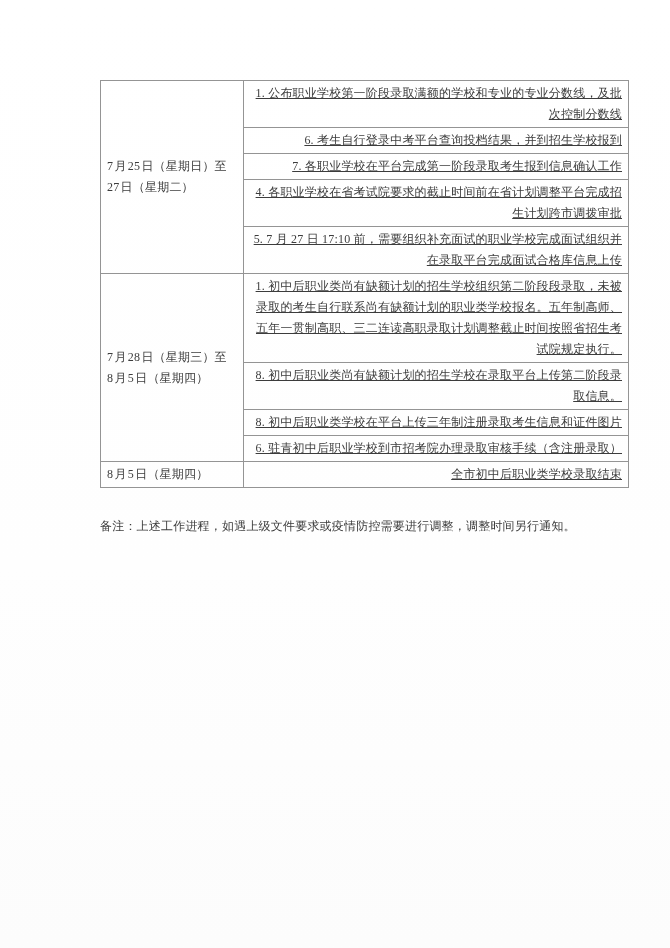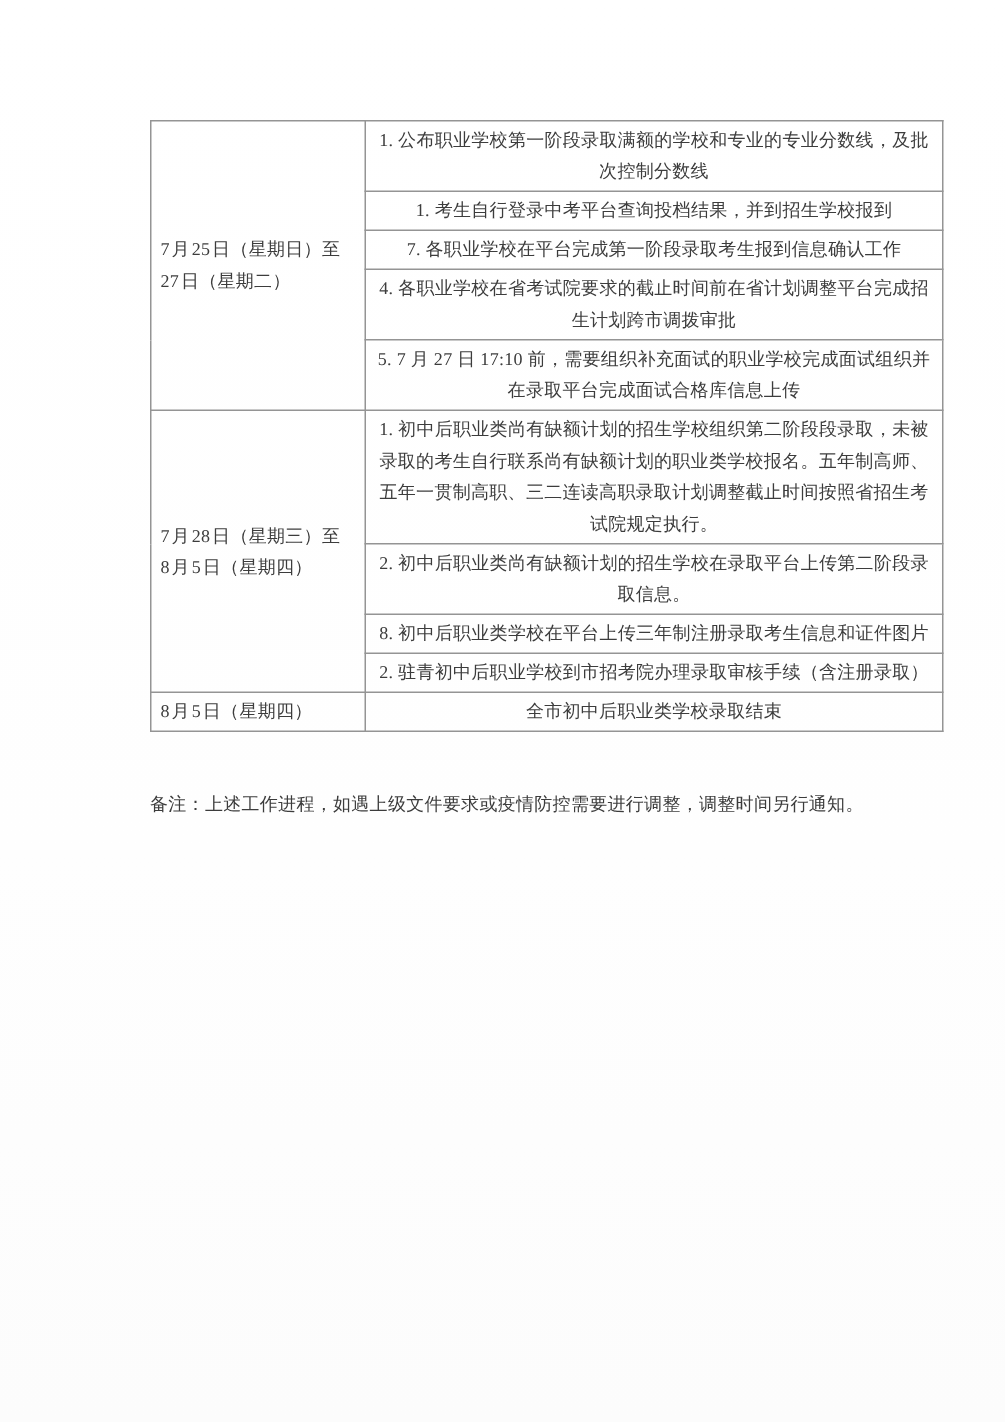--- a/index.html
+++ b/index.html
@@ -46,24 +46,25 @@
     width: 130px;
     white-space: pre-line;
     word-spacing: -2px;
     padding-left: 7px;
     padding-right: 2px;
     text-align: left;
     font-family: Liberation Serif, serif;
   }
   td.task-cell {
     width: 372px;
-    text-align: center;
+    text-align: right;
+    text-decoration: underline;
   }
   .note {
-    margin-top: 38px;
+    margin-top: 28px;
     font-size: 12px;
     line-height: 20px;
     letter-spacing: 0.2px;
     color: #3c3c3c;
     width: 490px;
     word-spacing: -1px;
   }
 </style>
 </head>
 <body>
@@ -73,45 +74,45 @@
 
     <table class="schedule">
 
       <tbody>
           <tr>
         <td class="date-cell" rowspan="5">7 月 25 日（星期日）至
 27 日（星期二）</td>
         <td class="task-cell">1. 公布职业学校第一阶段录取满额的学校和专业的专业分数线，及批次控制分数线</td>
       </tr>
       <tr>
-        <td class="task-cell">1. 考生自行登录中考平台查询投档结果，并到招生学校报到</td>
+        <td class="task-cell">6. 考生自行登录中考平台查询投档结果，并到招生学校报到</td>
       </tr>
       <tr>
         <td class="task-cell">7. 各职业学校在平台完成第一阶段录取考生报到信息确认工作</td>
       </tr>
       <tr>
         <td class="task-cell">4. 各职业学校在省考试院要求的截止时间前在省计划调整平台完成招生计划跨市调拨审批</td>
       </tr>
       <tr>
         <td class="task-cell">5. 7 月 27 日 17:10 前，需要组织补充面试的职业学校完成面试组织并在录取平台完成面试合格库信息上传</td>
       </tr>
 
       <tr>
         <td class="date-cell" rowspan="4">7 月 28 日（星期三）至
 8 月 5 日（星期四）</td>
         <td class="task-cell">1. 初中后职业类尚有缺额计划的招生学校组织第二阶段段录取，未被录取的考生自行联系尚有缺额计划的职业类学校报名。五年制高师、五年一贯制高职、三二连读高职录取计划调整截止时间按照省招生考试院规定执行。</td>
       </tr>
       <tr>
-        <td class="task-cell">2. 初中后职业类尚有缺额计划的招生学校在录取平台上传第二阶段录取信息。</td>
+        <td class="task-cell">8. 初中后职业类尚有缺额计划的招生学校在录取平台上传第二阶段录取信息。</td>
       </tr>
       <tr>
         <td class="task-cell">8. 初中后职业类学校在平台上传三年制注册录取考生信息和证件图片</td>
       </tr>
       <tr>
-        <td class="task-cell">2. 驻青初中后职业学校到市招考院办理录取审核手续（含注册录取）</td>
+        <td class="task-cell">6. 驻青初中后职业学校到市招考院办理录取审核手续（含注册录取）</td>
       </tr>
 
       <tr>
         <td class="date-cell">8 月 5 日（星期四）</td>
         <td class="task-cell">全市初中后职业类学校录取结束</td>
       </tr>
     </tbody>
       </table>
 
     <div class="note">备注：上述工作进程，如遇上级文件要求或疫情防控需要进行调整，调整时间另行通知。</div>

